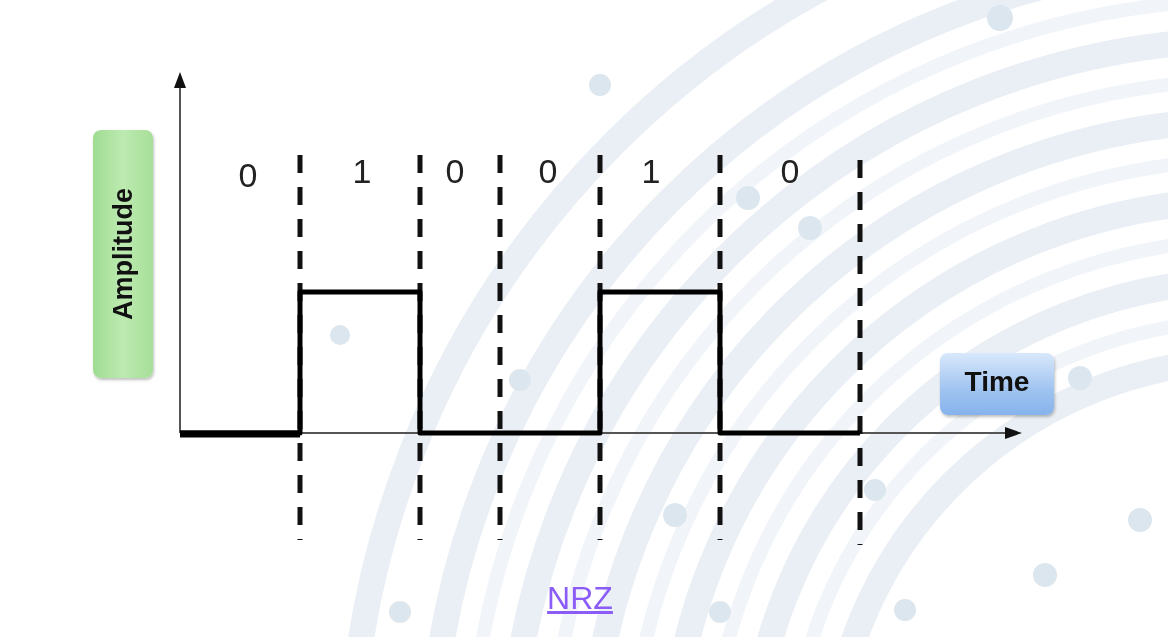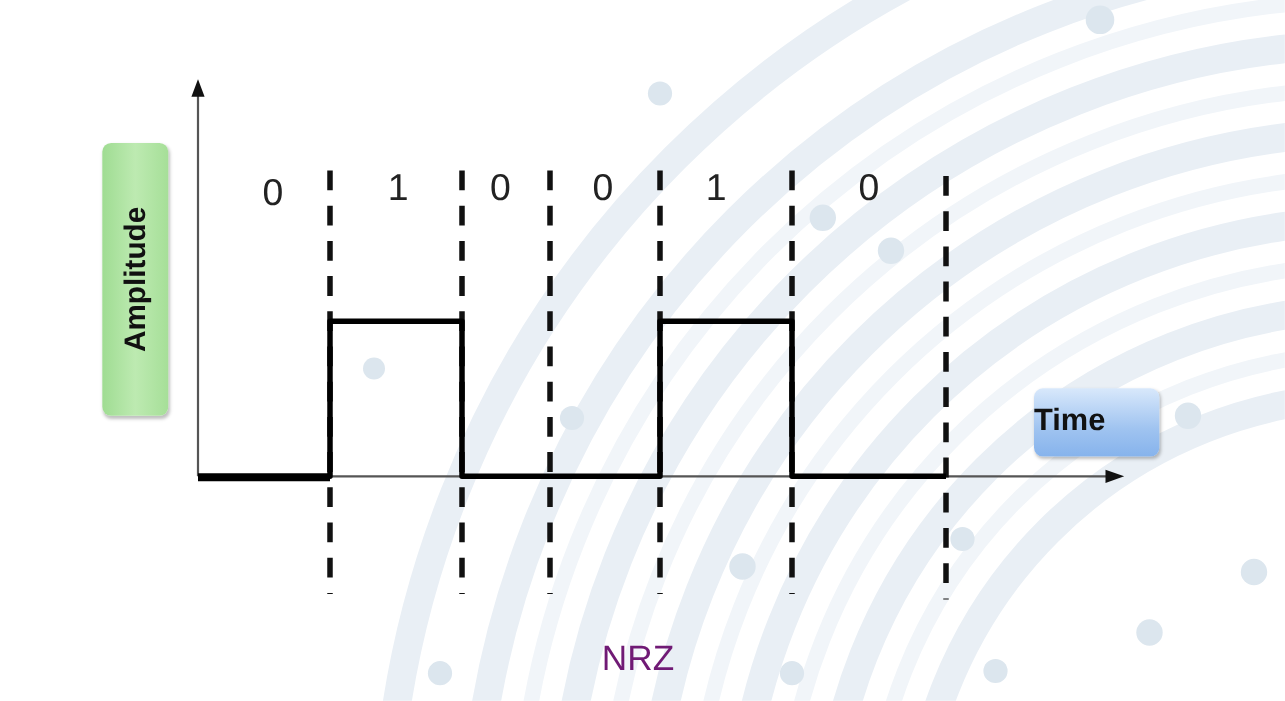--- a/index.html
+++ b/index.html
@@ -9,23 +9,23 @@
   #diagram { position:absolute; left:0; top:0; width:1168px; height:637px; }
   .bit-label { position:absolute; font-size:34px; color:#222; transform:translateX(-50%); }
   .amp-badge { position:absolute; left:93px; top:130px; width:60px; height:248px;
     border-radius:8px; background:linear-gradient(90deg,#9fdc92 0%,#bdeab1 50%,#a6df98 100%);
     box-shadow:1px 2px 3px rgba(0,0,0,0.25); }
   .amp-text { position:absolute; left:50%; top:50%; transform:translate(-50%,-50%) rotate(-90deg);
     font-weight:bold; font-size:27px; color:#111; white-space:nowrap; }
   .time-badge { position:absolute; left:940px; top:353px; width:114px; height:62px;
     border-radius:8px; background:linear-gradient(180deg,#d8e8fb 0%,#9fc3f0 60%,#86b3ec 100%);
     box-shadow:1px 2px 3px rgba(0,0,0,0.25); }
-  .time-text { position:absolute; left:0; right:0; top:13px; 
+  .time-text { position:absolute; left:0; right:0; top:13px; text-align:center;
     font-weight:bold; font-size:28px; color:#111; }
-  .caption { position:absolute; left:580px; top:580px; font-size:32px; color:#701a75; transform:translateX(-50%); }
+  .caption { position:absolute; left:580px; top:580px; font-size:32px; color:#8b5cf6; transform:translateX(-50%);text-decoration:underline; }
 </style>
 </head>
 <body>
 
 <svg id="bg" viewBox="0 0 1168 637">
   <g fill="none" stroke="#e9eff5" stroke-width="26" stroke-linecap="round">
     <circle cx="1250" cy="780" r="420"></circle>
     <circle cx="1250" cy="780" r="500"></circle>
     <circle cx="1250" cy="780" r="580"></circle>
     <circle cx="1250" cy="780" r="660"></circle>

